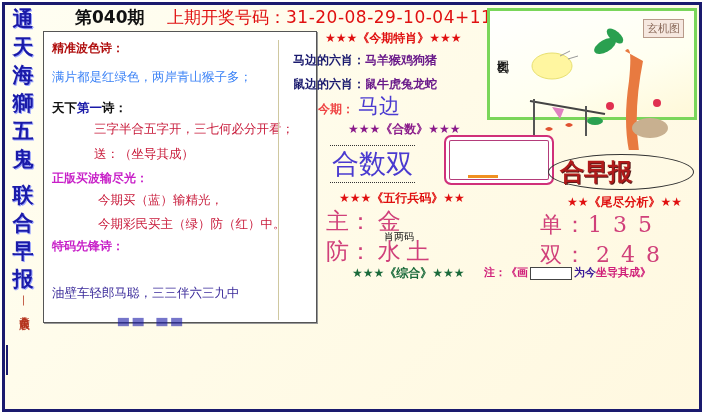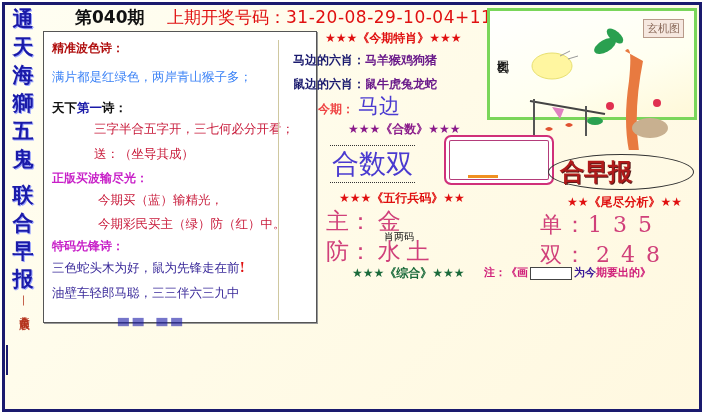--- a/index.html
+++ b/index.html
@@ -143,23 +143,20 @@
   <div class="line pl-red" style="top:37px;">满片都是红绿色，两岸青山猴子多；</div>
   <div class="line pl-head-dark" style="top:68px;">
     <span>天下</span><span class="blue">第一</span><span>诗：</span>
   </div>
   <div class="line pl-red2" style="top:89px;">三字半合五字开，三七何必分开看；</div>
   <div class="line pl-red2" style="top:114px;">送：（坐导其成）</div>
   <div class="line pl-mag" style="top:138px;">正版买波输尽光：</div>
   <div class="line pl-red2" style="top:160px; left:12px;">今期买（蓝）输精光，</div>
   <div class="line pl-red2" style="top:184px; left:12px;">今期彩民买主（绿）防（红）中。</div>
   <div class="line pl-mag" style="top:206px;">特码先锋诗：</div>
-  <div class="line pl-purple" style="top:228px;">
-    <span>三色蛇头木为好，鼠为先锋走在前</span><span class="exclaim">!</span>
-  </div>
   <div class="line pl-purple" style="top:253px;">油壁车轻郎马聪，三三伴六三九中</div>
 </div>
 
 <div class="bottom-deco">▀▀ ▀▀</div>
 
 <div class="vdiv"></div>
 
 <div class="stars-row stars-red" style="left:288px; top:30px;">★★★《今期特肖》★★★</div>
 <div class="zodiac-line" style="left:293px; top:52px;">
   <span>马边的六肖：</span><span class="val">马羊猴鸡狗猪</span>
@@ -212,16 +209,16 @@
 <div class="brand">合早报</div>
 
 <div class="right-line stars-row stars-red" style="left:530px; top:194px;">★★《尾尽分析》★★</div>
 <div class="right-line" style="left:540px; top:210px;">
   <span class="big-digits">单：</span><span class="big-digits" style="">1 3 5</span>
 </div>
 <div class="right-line" style="left:540px; top:240px;">
   <span class="big-digits">双：</span><span class="big-digits" style="margin-left:8px;">2 4 8</span>
 </div>
 <div class="right-line note" style="left:484px; top:265px;">
-  <span>注：《画</span><span class="note-box"></span><span class="blue">为今</span><span>期要出的》</span>
+  <span>注：《画</span><span class="note-box"></span><span class="blue">为今</span><span>坐导其成》</span>
 </div>
 
 <div class="left-rule"></div>
 
 </body></html>

